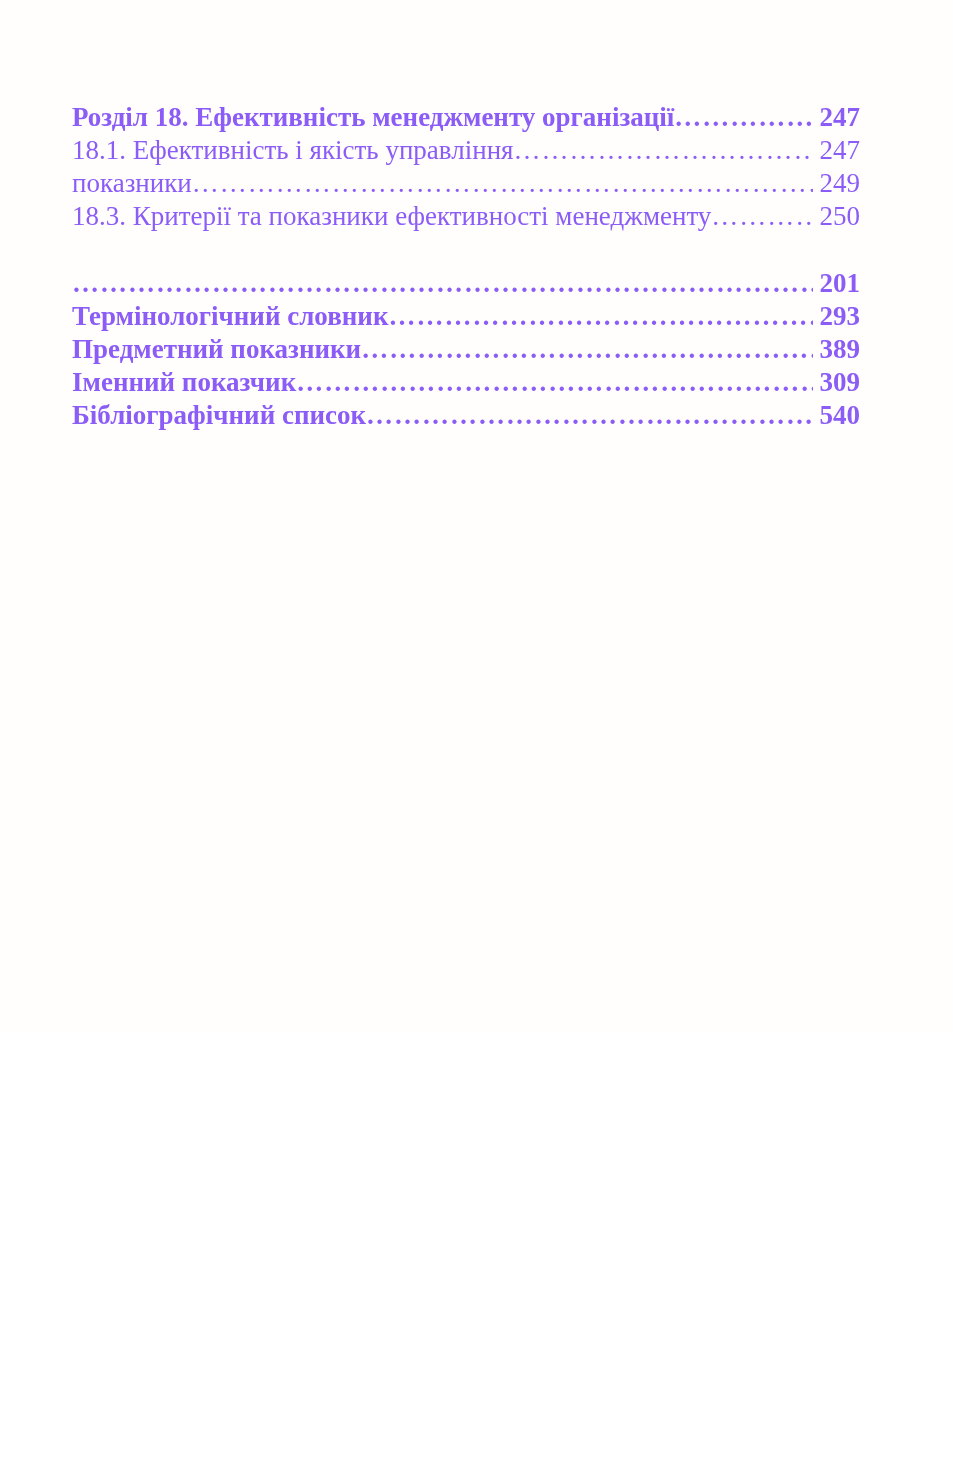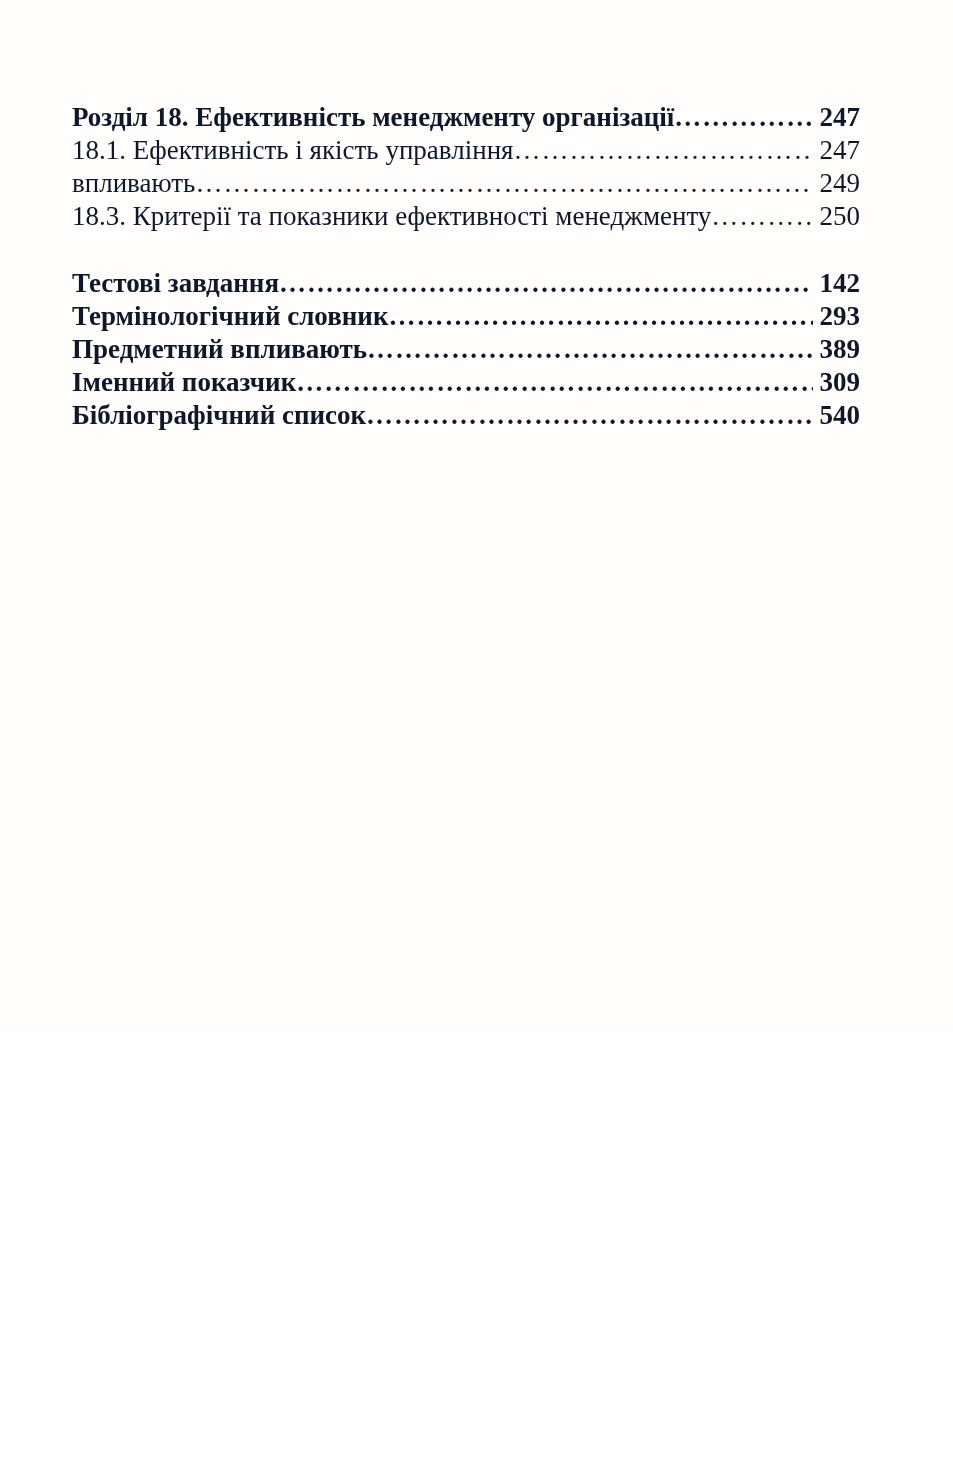--- a/index.html
+++ b/index.html
@@ -7,21 +7,21 @@
     padding: 0;
     background: #ffffff;
   }
   .sheet {
     position: relative;
     width: 953px;
     height: 1032px;
     background: #fffefd;
     overflow: hidden;
     font-family: "Liberation Serif", "DejaVu Serif", serif;
-    color: #0f172a;
+    color: #8b5cf6;
   }
   .toc {
     position: absolute;
     left: 72px;
     top: 101px;
     width: 788px;
   }
   .toc-section + .toc-section {
     margin-top: 34px;
   }
@@ -68,43 +68,42 @@
           <span class="label">Розділ 18. Ефективність менеджменту організації</span>
           <span class="dots">………………………………………………………………………………………………………………………………………………………………</span>
           <span class="pagenum">247</span>
         </div>
         <div class="toc-row">
           <span class="label">18.1. Ефективність і якість управління</span>
           <span class="dots">………………………………………………………………………………………………………………………………………………………………</span>
           <span class="pagenum">247</span>
         </div>
         <div class="toc-row">
-          <span class="label">впливають</span>
+          <span class="label">показники</span>
           <span class="dots">………………………………………………………………………………………………………………………………………………………………</span>
           <span class="pagenum">249</span>
         </div>
         <div class="toc-row">
           <span class="label">18.3. Критерії та показники ефективності менеджменту</span>
           <span class="dots">………………………………………………………………………………………………………………………………………………………………</span>
           <span class="pagenum">250</span>
         </div>
       </section>
     <section class="toc-section">
         <div class="toc-row bold">
-          <span class="label">Тестові завдання</span>
           <span class="dots">………………………………………………………………………………………………………………………………………………………………</span>
-          <span class="pagenum">142</span>
+          <span class="pagenum">201</span>
         </div>
         <div class="toc-row bold">
           <span class="label">Термінологічний словник</span>
           <span class="dots">………………………………………………………………………………………………………………………………………………………………</span>
           <span class="pagenum">293</span>
         </div>
         <div class="toc-row bold">
-          <span class="label">Предметний впливають</span>
+          <span class="label">Предметний показники</span>
           <span class="dots">………………………………………………………………………………………………………………………………………………………………</span>
           <span class="pagenum">389</span>
         </div>
         <div class="toc-row bold">
           <span class="label">Іменний показчик</span>
           <span class="dots">………………………………………………………………………………………………………………………………………………………………</span>
           <span class="pagenum">309</span>
         </div>
         <div class="toc-row bold">
           <span class="label">Бібліографічний список</span>

